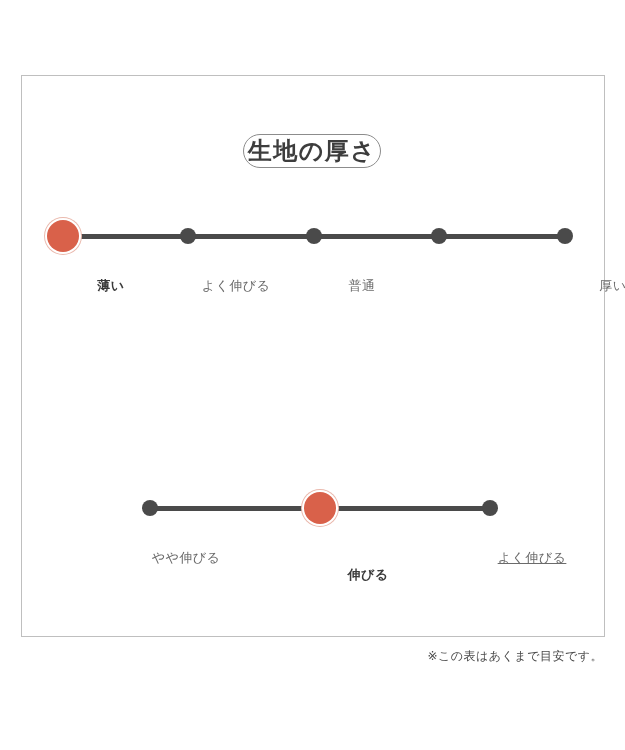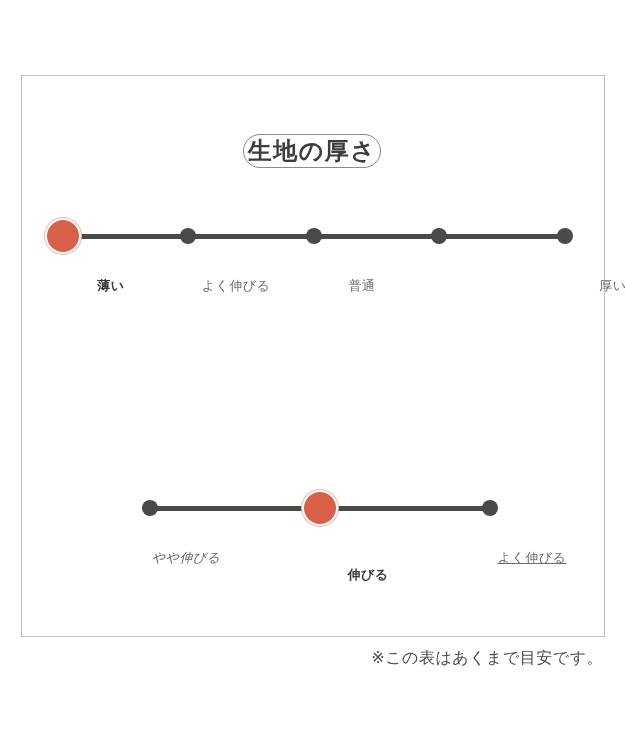--- a/index.html
+++ b/index.html
@@ -126,21 +126,21 @@
   .tick-label.selected {
     color: #3a3a3a;
     font-weight: bold;
   }
 
   
   .footnote {
     position: absolute;
     right: 22px;
     top: 648px;
-    font-size: 16px;
+    font-size: 12px;
     color: #4a4a4a;
     letter-spacing: 0.5px;
     white-space: nowrap;
   }
 </style>
 </head>
 <body>
 
 <div id="canvas">
 
@@ -164,20 +164,20 @@
   </div>
 
 
   <div class="scale scale-stretch">
     <div class="track"></div>
 
     <div class="dot" style="left:150px; top:36px;"></div>
     <div class="dot selected" style="left:320px; top:36px;"></div>
     <div class="dot" style="left:490px; top:36px;"></div>
 
-    <div class="tick-label" style="left:138px; top:77px;font-style:italic;">やや伸びる</div>
+    <div class="tick-label" style="left:138px; top:77px;">やや伸びる</div>
     <div class="tick-label selected" style="left:320px; top:94px;">伸びる</div>
     <div class="tick-label" style="left:484px; top:77px;text-decoration:underline;">よく伸びる</div>
   </div>
 
   <div class="footnote">※この表はあくまで目安です。</div>
 
 </div>
 
 </body></html>

